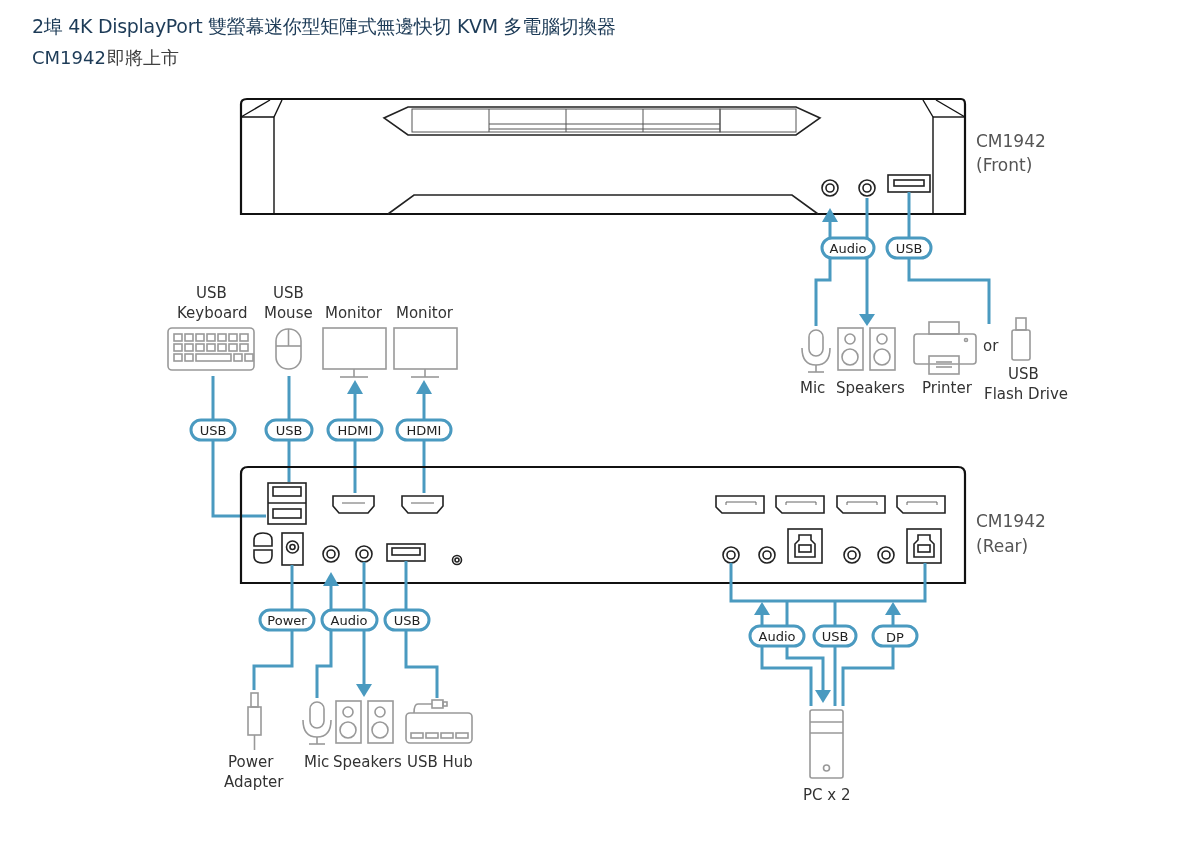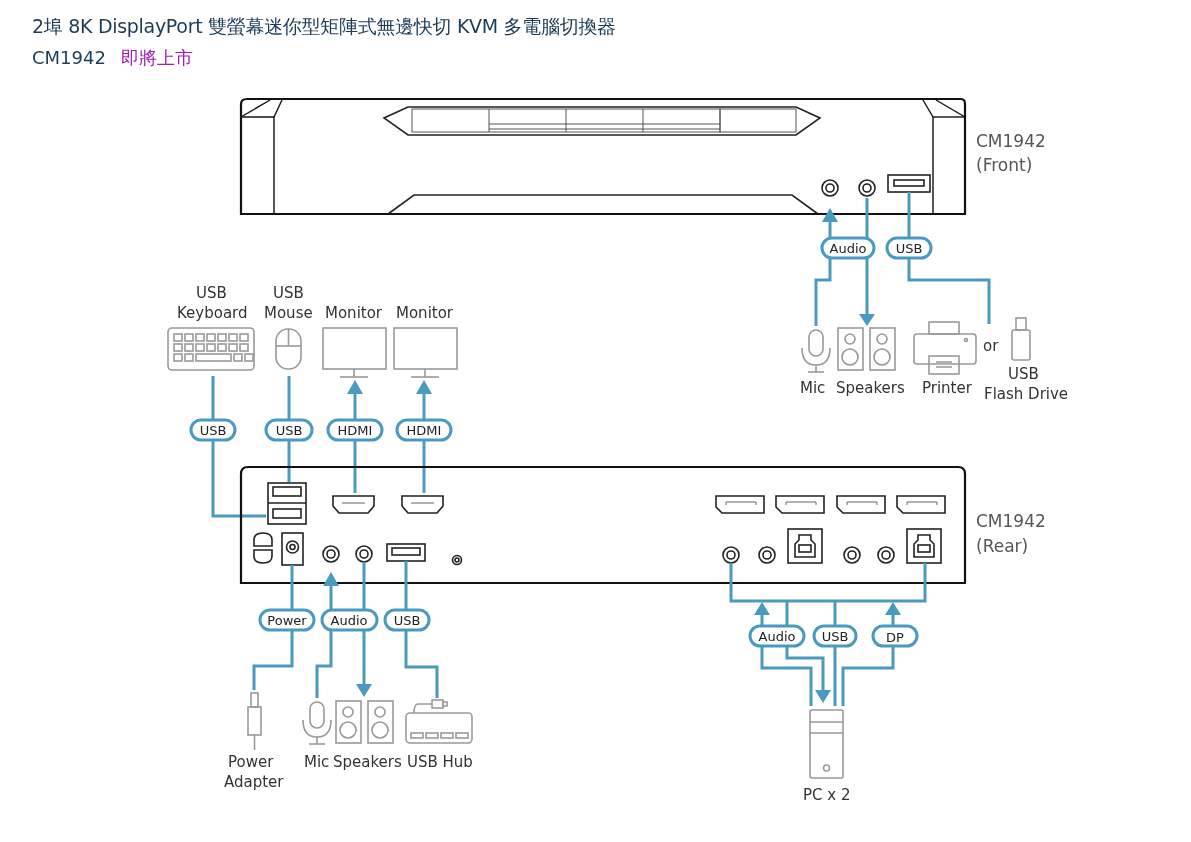--- a/index.html
+++ b/index.html
@@ -1,34 +1,34 @@
 <!DOCTYPE html>
 <html><head>
 <meta charset="utf-8">
 <style>
   html, body { margin:0; padding:0; background:#ffffff; }
   body { width:1191px; height:842px; position:relative; overflow:hidden; font-family:"DejaVu Sans", "Liberation Sans", sans-serif; }
   .title { position:absolute; left:32px; top:14px; font-size:19px; color:#1d3b57; letter-spacing:-0.3px; white-space:nowrap; }
   .subtitle { position:absolute; left:32px; top:46px; font-size:18px; color:#1d3b57; white-space:nowrap; }
-  .subtitle .status { color:#a21caf; margin-left:15px; }
+  .subtitle .status { color:#404040; margin-left:1px; }
   svg#diagram { position:absolute; left:0; top:0; }
   .lbl { font-family:"DejaVu Sans", "Liberation Sans", sans-serif; font-size:15px; fill:#333; }
   .side { font-family:"DejaVu Sans", "Liberation Sans", sans-serif; font-size:17px; fill:#555; }
   .pill-t { font-family:"DejaVu Sans", "Liberation Sans", sans-serif; font-size:13px; fill:#222; text-anchor:middle; }
   .dev { fill:none; stroke:#999; stroke-width:1.6; }
   .box { fill:none; stroke:#111; stroke-width:2.2; }
   .port { fill:none; stroke:#222; stroke-width:1.6; }
   .wire { fill:none; stroke:#4a9ac0; stroke-width:3; }
   .arrow { fill:#4a9ac0; }
   .pill { fill:#fff; stroke:#4a9ac0; stroke-width:3; }
 </style>
 </head>
 <body>
 
-<div class="title">2埠 8K DisplayPort 雙螢幕迷你型矩陣式無邊快切 KVM 多電腦切換器</div>
+<div class="title">2埠 4K DisplayPort 雙螢幕迷你型矩陣式無邊快切 KVM 多電腦切換器</div>
 <div class="subtitle">
   <span>CM1942</span><span class="status">即將上市</span>
 </div>
 
 <svg id="diagram" width="1191" height="842" viewBox="0 0 1191 842">
 
   <g>
     <path class="box" d="M247,99 H961 Q965,99 965,104 V214 H241 V104 Q241,99 247,99 Z"></path>
     <line x1="241" y1="117" x2="274" y2="117" stroke="#111" stroke-width="1.4"></line>
     <line x1="274" y1="117" x2="274" y2="214" stroke="#111" stroke-width="1.4"></line>

